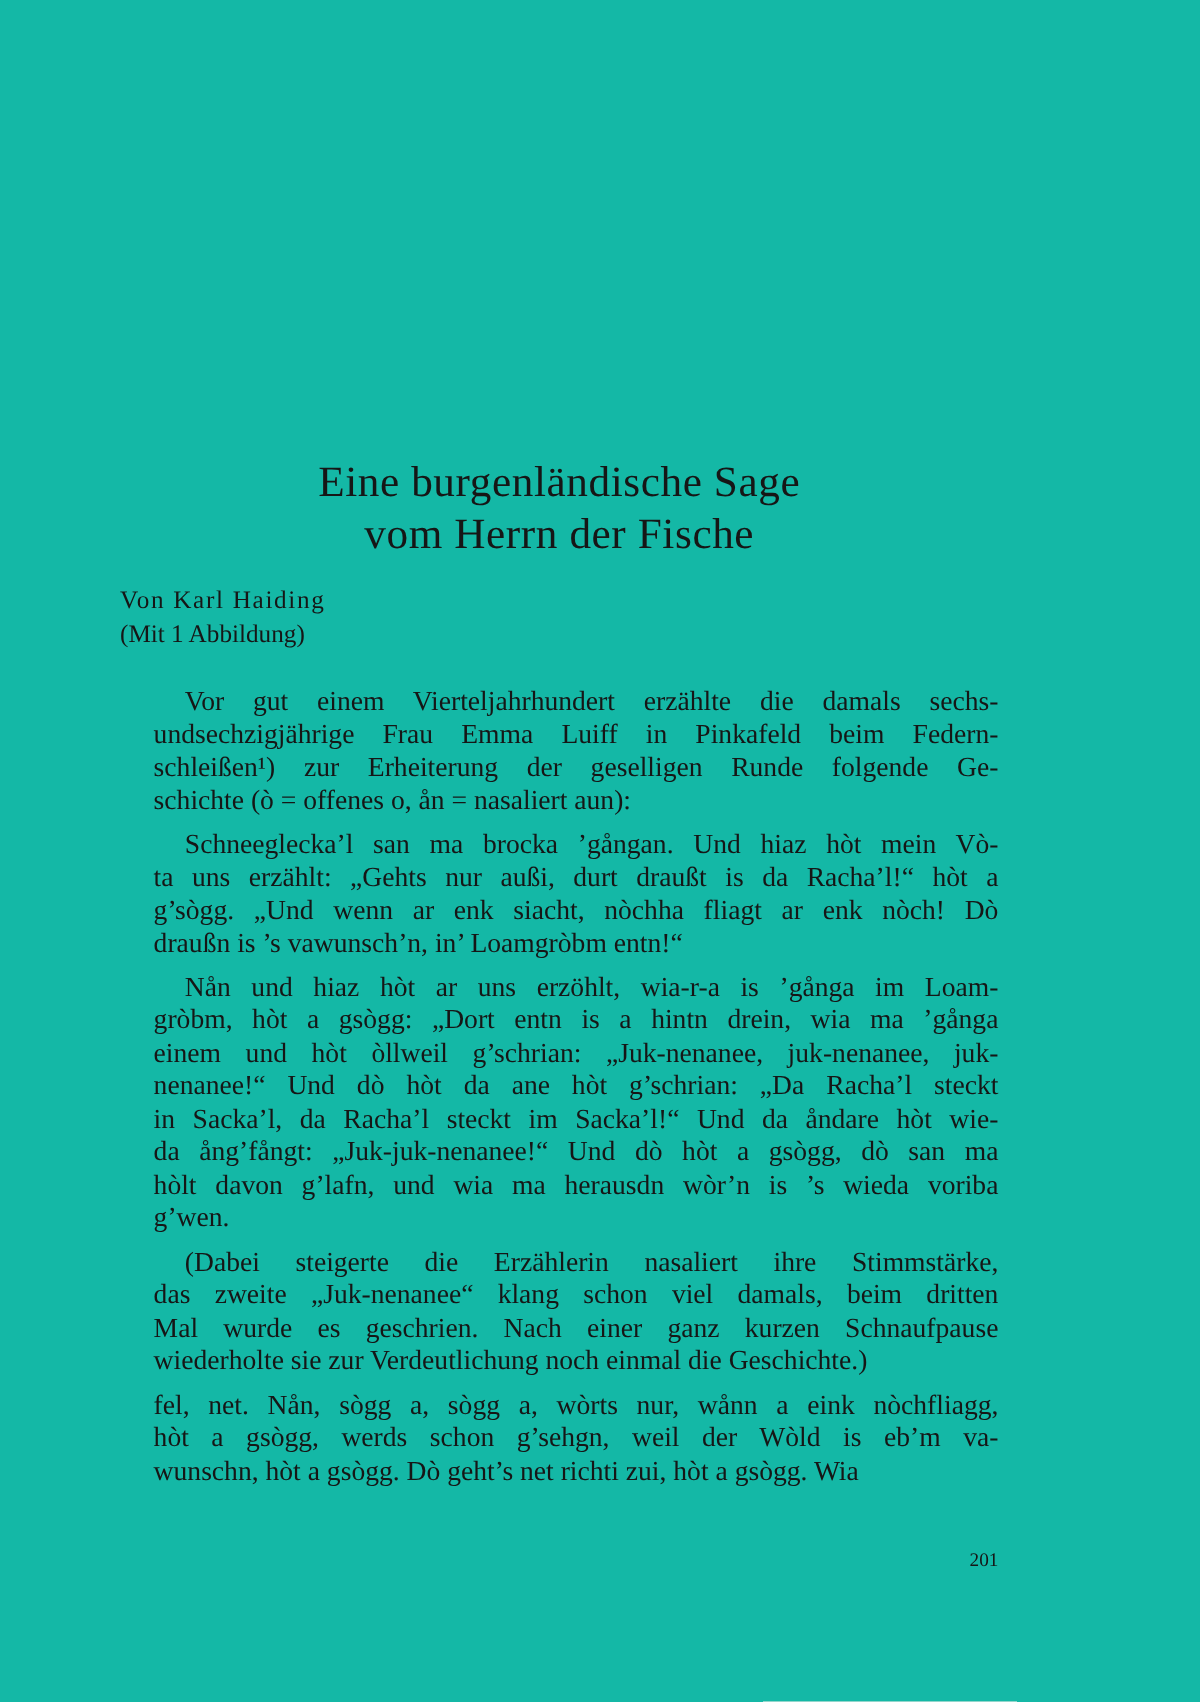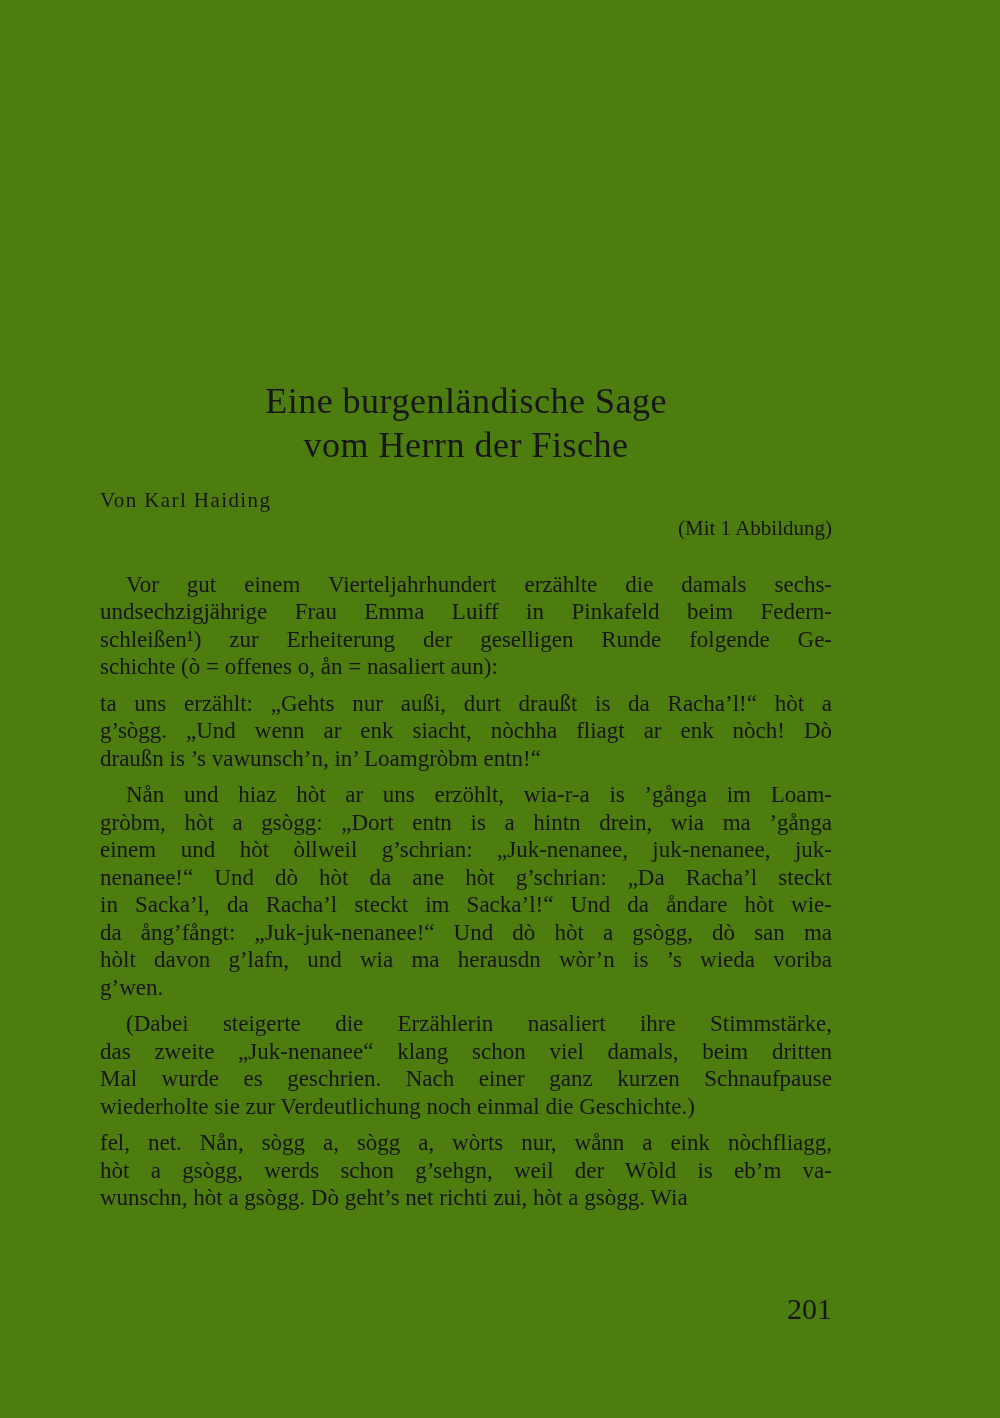--- a/index.html
+++ b/index.html
@@ -5,21 +5,21 @@
   html, body {
     margin: 0;
     padding: 0;
     background: #e9e9e7;
   }
   .page {
     position: relative;
     width: 1000px;
     height: 1418px;
     margin: 0 auto;
-    background: #4d7c0f;
+    background: #14b8a6;
     font-family: "Liberation Serif", "DejaVu Serif", serif;
     color: #161616;
     overflow: hidden;
   }
   .content {
     position: absolute;
     left: 100px;
     top: 380px;
     width: 732px;
   }
@@ -30,44 +30,45 @@
     margin: 0 0 20px 0;
     line-height: 1.22;
     letter-spacing: 0.5px;
   }
   .byline {
     font-size: 21px;
     letter-spacing: 1.4px;
     margin-bottom: 3px;
   }
   .subtitle {
-    text-align: right;
+    text-align: left;
     font-size: 21px;
     margin-bottom: 30px;
   }
   .paragraph {
     font-size: 23px;
     line-height: 27.5px;
     margin: 0 0 9px 0;
   }
   .line {
     text-align: justify;
     text-align-last: justify;
+    margin-left: 28px;
   }
   .line.first {
     text-indent: 26px;
   }
   .line.last {
     text-align-last: left;
   }
   .page-number {
     position: absolute;
     right: 168px;
     top: 1292px;
-    font-size: 30px;
+    font-size: 16px;
   }
 </style>
 </head>
 <body>
 
 <div class="page">
   <div class="content">
     <h1 class="doc-title">
       <div>Eine burgenländische Sage</div>
       <div>vom Herrn der Fische</div>
@@ -75,20 +76,21 @@
     <div class="byline">Von Karl Haiding</div>
     <div class="subtitle">(Mit 1 Abbildung)</div>
     <div class="body-text">
         <div class="paragraph">
           <div class="line first">Vor gut einem Vierteljahrhundert erzählte die damals sechs-</div>
           <div class="line">undsechzigjährige Frau Emma Luiff in Pinkafeld beim Federn-</div>
           <div class="line">schleißen¹) zur Erheiterung der geselligen Runde folgende Ge-</div>
           <div class="line last">schichte (ò = offenes o, ån = nasaliert aun):</div>
         </div>
         <div class="paragraph">
+          <div class="line first">Schneeglecka’l san ma brocka ’gångan. Und hiaz hòt mein Vò-</div>
           <div class="line">ta uns erzählt: „Gehts nur außi, durt draußt is da Racha’l!“ hòt a</div>
           <div class="line">g’sògg. „Und wenn ar enk siacht, nòchha fliagt ar enk nòch! Dò</div>
           <div class="line last">draußn is ’s vawunsch’n, in’ Loamgròbm entn!“</div>
         </div>
         <div class="paragraph">
           <div class="line first">Nån und hiaz hòt ar uns erzöhlt, wia-r-a is ’gånga im Loam-</div>
           <div class="line">gròbm, hòt a gsògg: „Dort entn is a hintn drein, wia ma ’gånga</div>
           <div class="line">einem und hòt òllweil g’schrian: „Juk-nenanee, juk-nenanee, juk-</div>
           <div class="line">nenanee!“ Und dò hòt da ane hòt g’schrian: „Da Racha’l steckt</div>
           <div class="line">in Sacka’l, da Racha’l steckt im Sacka’l!“ Und da åndare hòt wie-</div>

